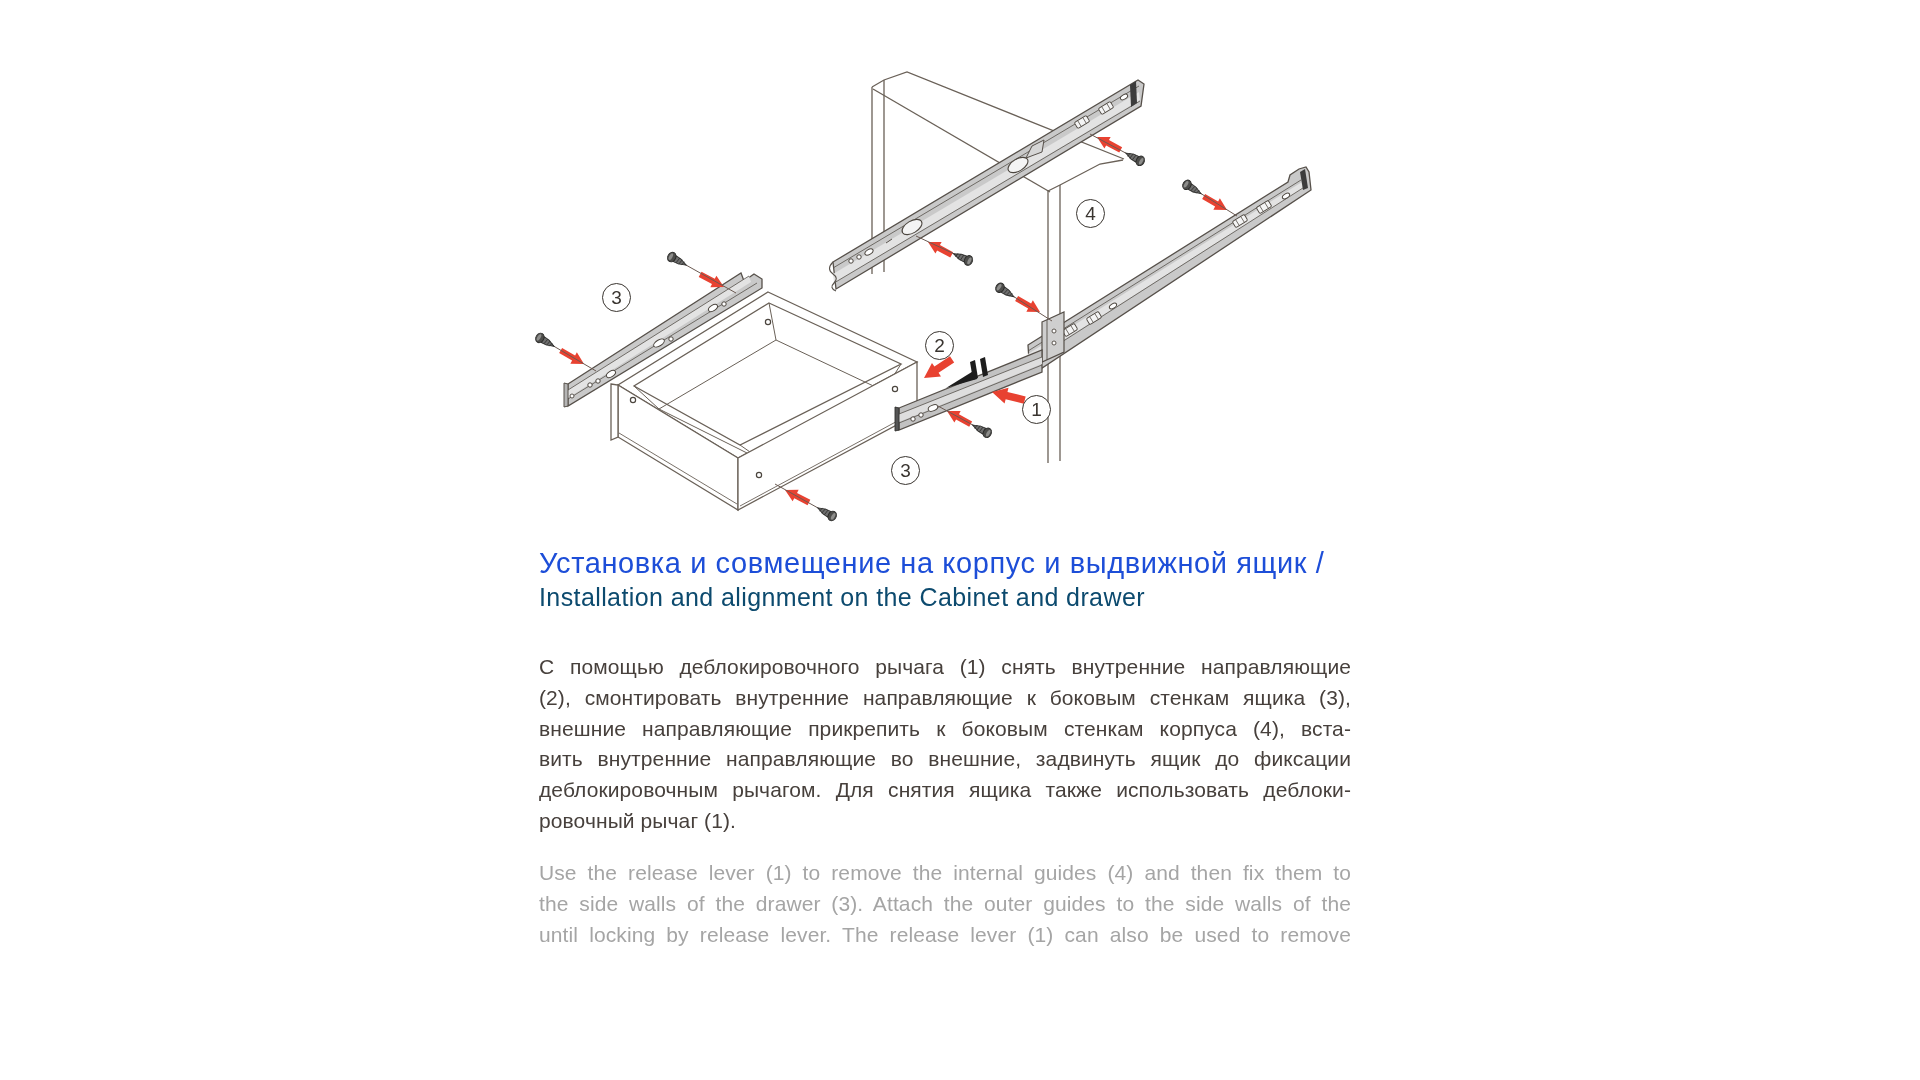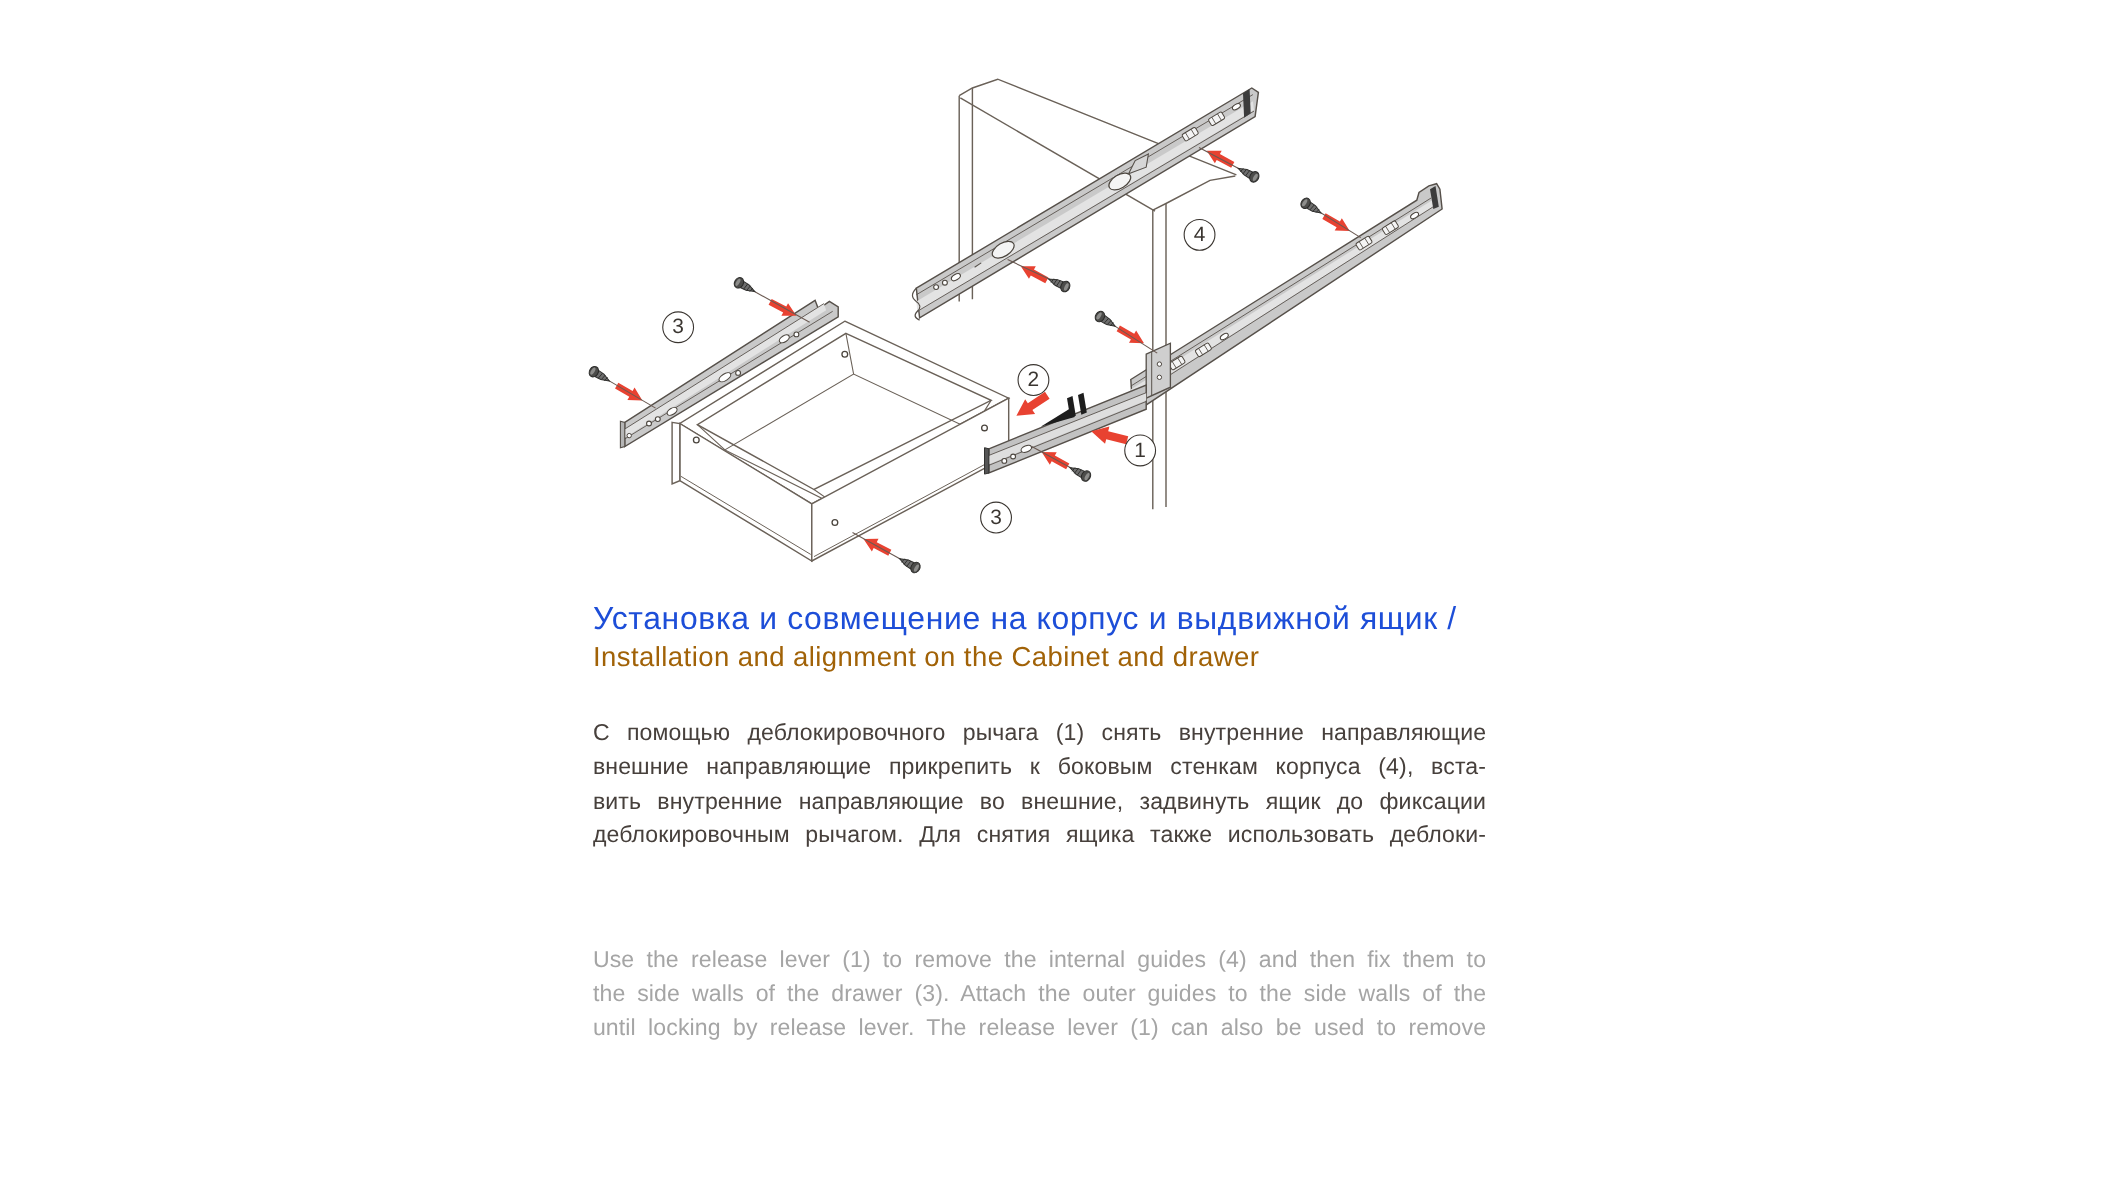--- a/index.html
+++ b/index.html
@@ -8,21 +8,21 @@
     font-family:"Liberation Sans",sans-serif;
   }
   #stage{position:absolute;left:0;top:0;width:1920px;height:1080px;}
   .heading-ru{
     position:absolute;left:539px;top:546px;width:860px;
     font-size:29px;line-height:34px;letter-spacing:0.6px;color:#1d4ed8;font-weight:400;
     white-space:nowrap;
   }
   .heading-en{
     position:absolute;left:539px;top:582px;width:860px;
-    font-size:25px;line-height:30px;letter-spacing:0.4px;color:#a16207;font-weight:400;
+    font-size:25px;line-height:30px;letter-spacing:0.4px;color:#0c4a6e;font-weight:400;
     white-space:nowrap;
   }
   .para{position:absolute;left:539px;width:812px;}
   .para-ru{top:652px;color:#47403c;}
   .para-en{top:858px;color:#a5a5a5;}
   .bline{
     font-size:21px;line-height:30.8px;letter-spacing:0.1px;
     text-align:justify;text-align-last:justify;height:30.8px;overflow:hidden;
   }
   .bline.last{text-align-last:left;}
@@ -178,23 +178,25 @@
   <div class="callout" style="left:925px;top:331px;">2</div>
   <div class="callout" style="left:1022px;top:395px;">1</div>
   <div class="callout" style="left:1076px;top:199px;">4</div>
   <div class="callout" style="left:891px;top:456px;">3</div>
 
   <div class="heading-ru">Установка и совмещение на корпус и выдвижной ящик /</div>
   <div class="heading-en">Installation and alignment on the Cabinet and drawer</div>
 
   <div class="para para-ru">
     <div class="bline">С помощью деблокировочного рычага (1) снять внутренние направляющие</div>
+    <div class="bline">(2), смонтировать внутренние направляющие к боковым стенкам ящика (3),</div>
     <div class="bline">внешние направляющие прикрепить к боковым стенкам корпуса (4), вста-</div>
     <div class="bline">вить внутренние направляющие во внешние, задвинуть ящик до фиксации</div>
     <div class="bline">деблокировочным рычагом. Для снятия ящика также использовать деблоки-</div>
+    <div class="bline last">ровочный рычаг (1).</div>
   </div>
 
   <div class="para para-en">
     <div class="bline">Use the release lever (1) to remove the internal guides (4) and then fix them to</div>
     <div class="bline">the side walls of the drawer (3). Attach the outer guides to the side walls of the</div>
     <div class="bline">until locking by release lever. The release lever (1) can also be used to remove</div>
   </div>
 
 </div>
 

